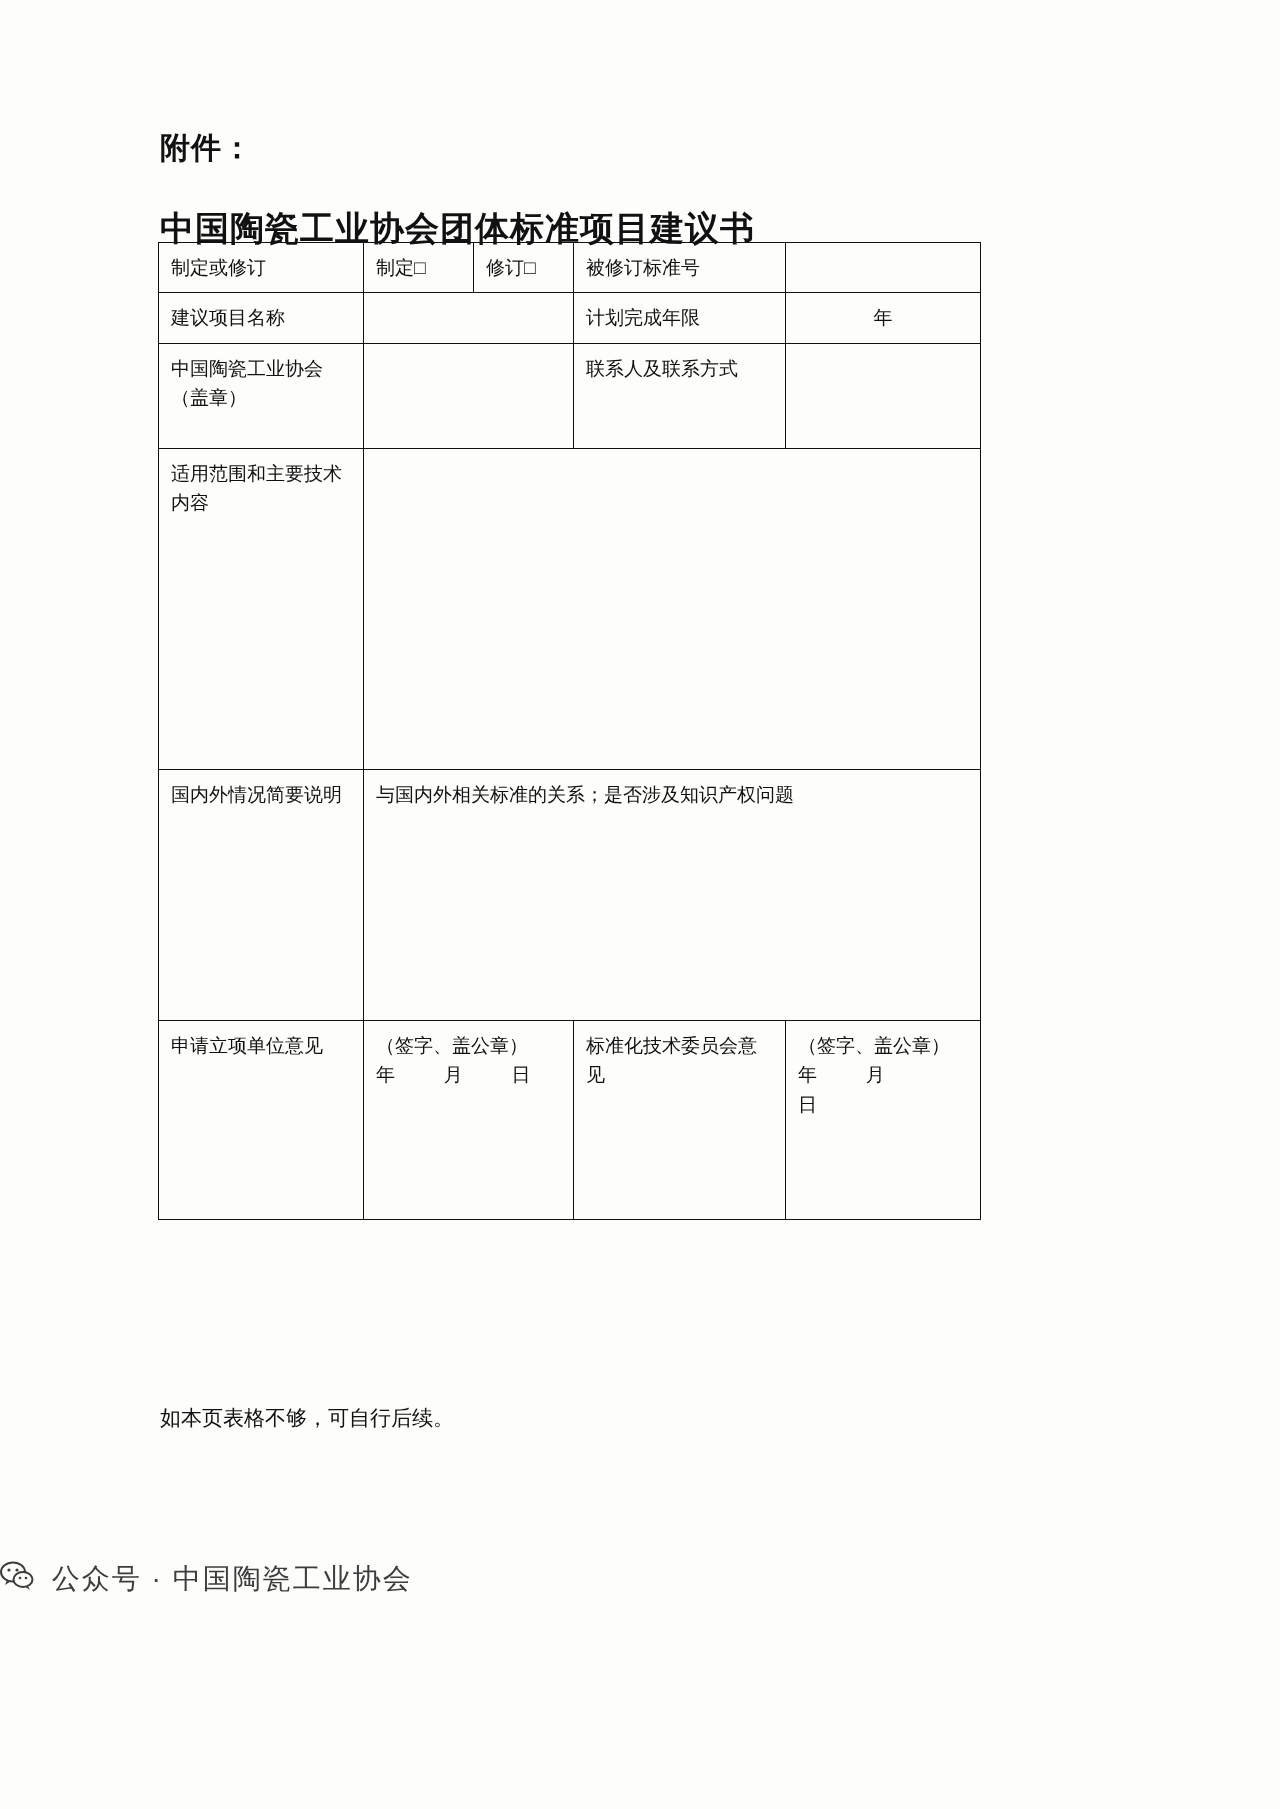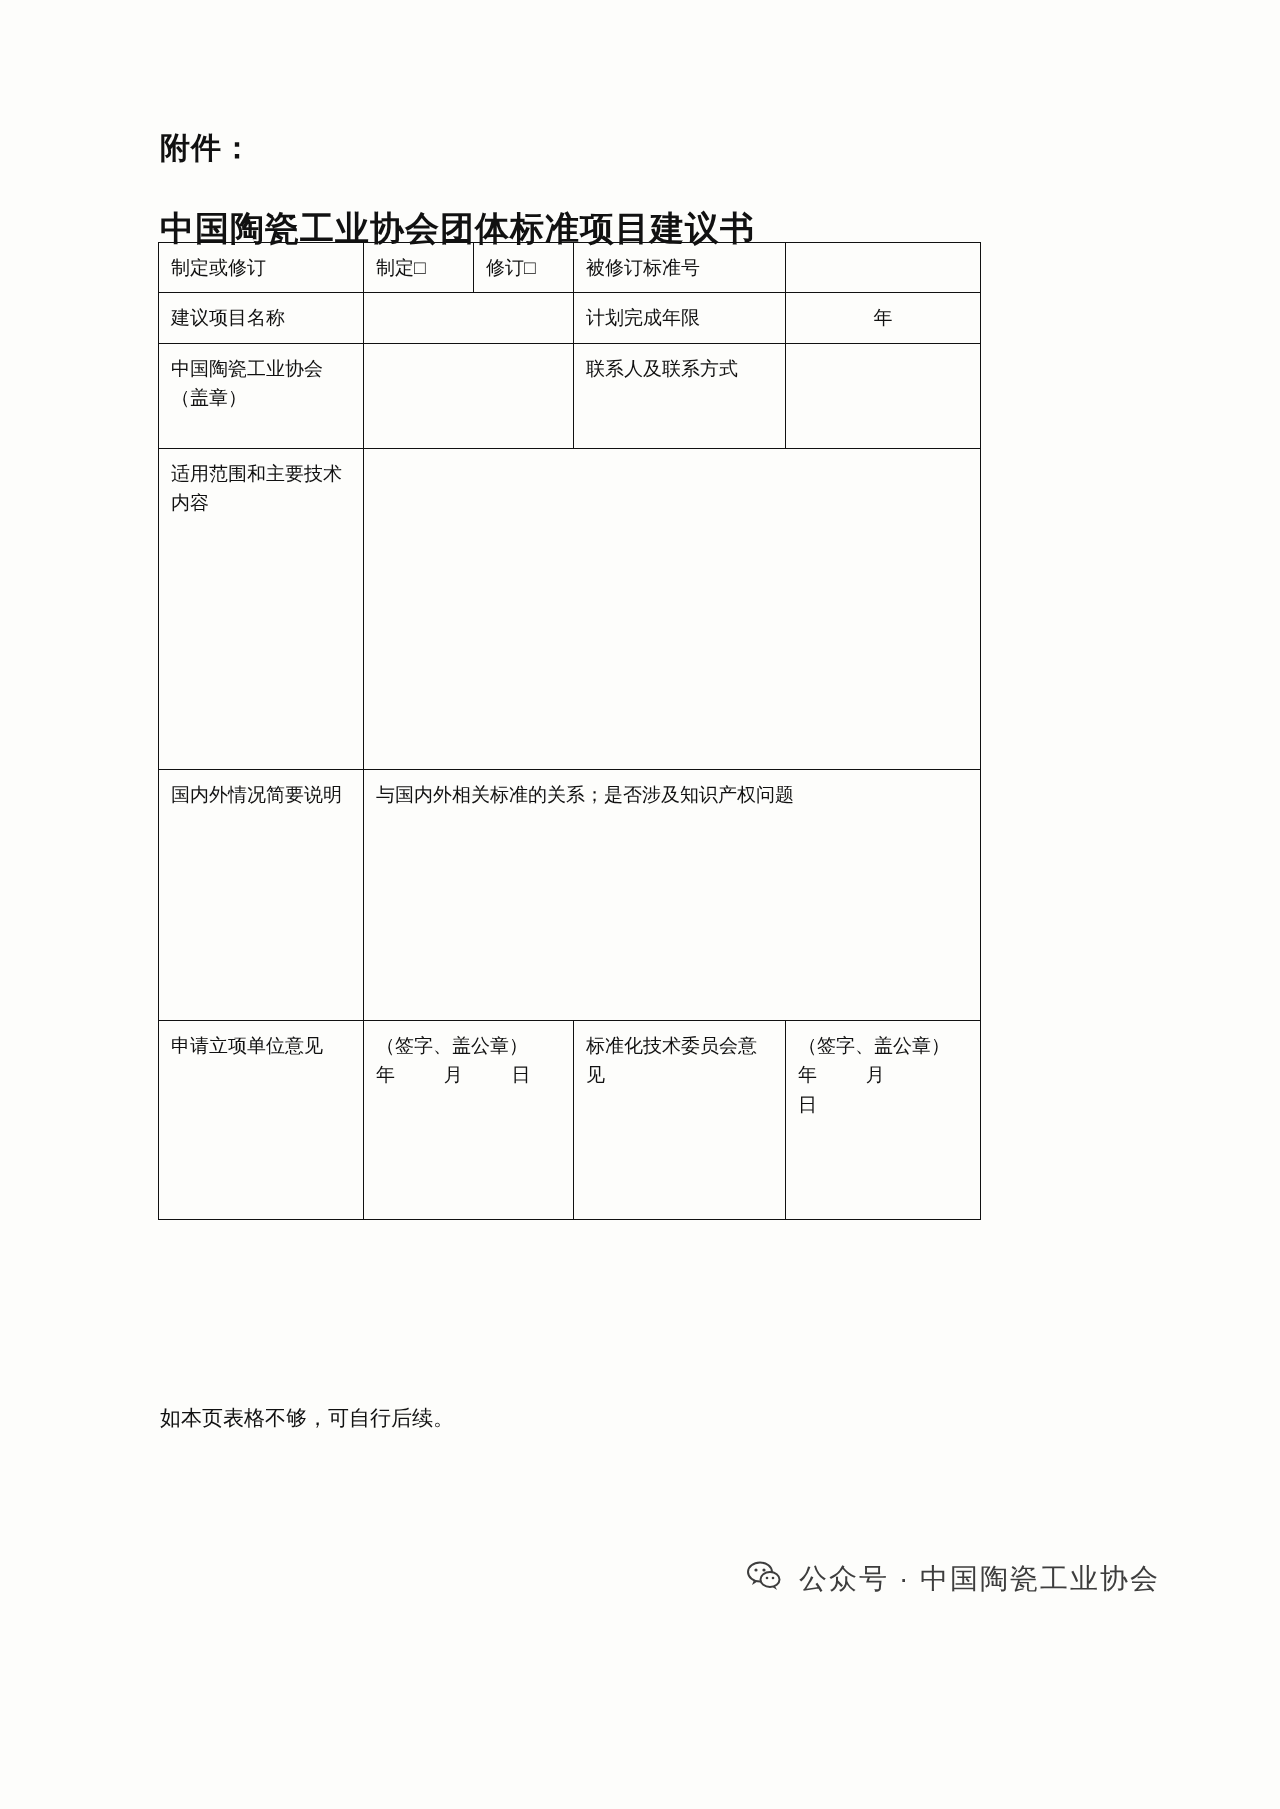--- a/index.html
+++ b/index.html
@@ -73,21 +73,21 @@
     left: 160px;
     top: 1404px;
     font-size: 21px;
     font-family: "Liberation Sans", "DejaVu Sans", sans-serif;
   }
   .footer {
     position: absolute;
     left: 0;
     top: 1560px;
     width: 1280px;
-    text-align: right;
+    text-align: left;
     padding-right: 120px;
     box-sizing: border-box;
     font-size: 28px;
     color: #3d3d3d;
     font-family: "Liberation Sans", "DejaVu Sans", sans-serif;
   }
   .footer .wechat-icon {
     display: inline-block;
     vertical-align: middle;
     margin-right: 10px;

